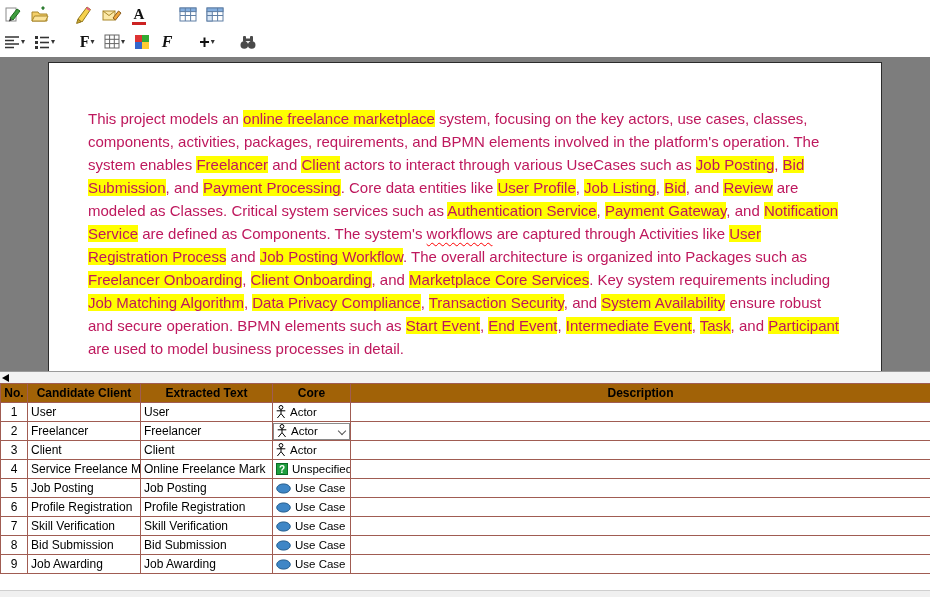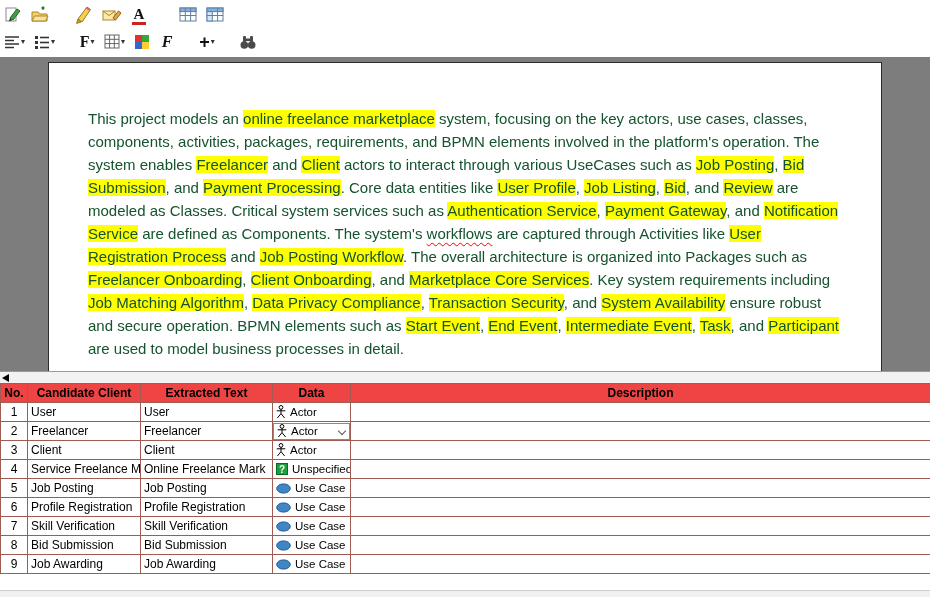--- a/index.html
+++ b/index.html
@@ -17,34 +17,34 @@
   .dd{font-size:8px;color:#333;margin-left:1px;line-height:8px}
   .aicon{font-family:"Liberation Serif",serif;font-size:15px;font-weight:bold;color:#111;position:relative;line-height:15px;padding:0 2px}
   .abar{position:absolute;left:0;right:0;bottom:-3px;height:3px;background:#c22}
   .ficon{font-family:"Liberation Serif",serif;font-size:16px;font-weight:bold;color:#111}
   .fitalic{font-family:"Liberation Serif",serif;font-size:16px;font-style:italic;font-weight:bold;color:#111}
   .plusicon{font-size:18px;font-weight:bold;color:#111;line-height:14px}
 
   
   .doc-area{flex:0 0 314px;background:#7d7d7d;position:relative;overflow:hidden}
   .page{position:absolute;left:48px;top:5px;width:834px;height:340px;background:#fff;border:1px solid #2b2b2b}
-  .doc-text{margin:44px 39px 0 39px;font-size:15px;line-height:23px;color:#14532d}
+  .doc-text{margin:44px 39px 0 39px;font-size:15px;line-height:23px;color:#be185d}
   .hl{background:#ffff00}
   .sq{text-decoration-line:underline;text-decoration-style:wavy;text-decoration-color:red;text-decoration-thickness:1px;text-underline-offset:3px}
 
   
   .splitter{flex:0 0 12px;background:#f2f2f2;border-top:1px solid #9a9a9a;position:relative;cursor:row-resize}
   .split-arrow{position:absolute;left:2px;top:2px;width:0;height:0;
     border-top:4px solid transparent;border-bottom:4px solid transparent;border-right:7px solid #000}
 
   
   .table-area{flex:1 1 auto;overflow:hidden;background:#fff}
   table{border-collapse:collapse;table-layout:fixed;width:930px;font-size:12px;color:#000}
   th,td{border:1px solid #a05c52;height:19px;overflow:hidden;white-space:nowrap;padding:0 3px;text-align:left}
-  th{font-weight:bold;text-align:center;background:#ef4444}
+  th{font-weight:bold;text-align:center;background:#a16207}
   td.c-no{text-align:center;padding:0 1px}
   td.c-type{padding:0}
   .type-cell{display:flex;align-items:center;gap:4px;height:18px;padding-left:3px}
   .type-cell.combo{border:1px solid #8a8a8a;background:#fff;height:17px;margin:0;position:relative;padding-right:13px}
   .chev{position:absolute;right:4px;top:4px;width:6px;height:6px;
     border-right:1.5px solid #555;border-bottom:1.5px solid #555;transform:rotate(45deg)}
   .qmark{display:inline-block;flex:0 0 12px;width:12px;height:12px;background:#1e9e3e;border:1px solid #0b6b25;
     color:#fff;font-size:10px;font-weight:bold;text-align:center;line-height:11px}
   .type-label{font-size:11.5px}
 
@@ -190,21 +190,21 @@
           <col style="width:113px">
           <col style="width:132px">
           <col style="width:78px">
           <col style="width:580px">
       </colgroup>
       <thead>
         <tr>
             <th>No.</th>
             <th>Candidate Client</th>
             <th>Extracted Text</th>
-            <th>Data</th>
+            <th>Core</th>
             <th>Description</th>
           </tr>
       </thead>
       <tbody>
           <tr>
             <td class="c-no">1</td>
             <td>User</td>
             <td>User</td>
             <td class="c-type">
               <div class="type-cell">

